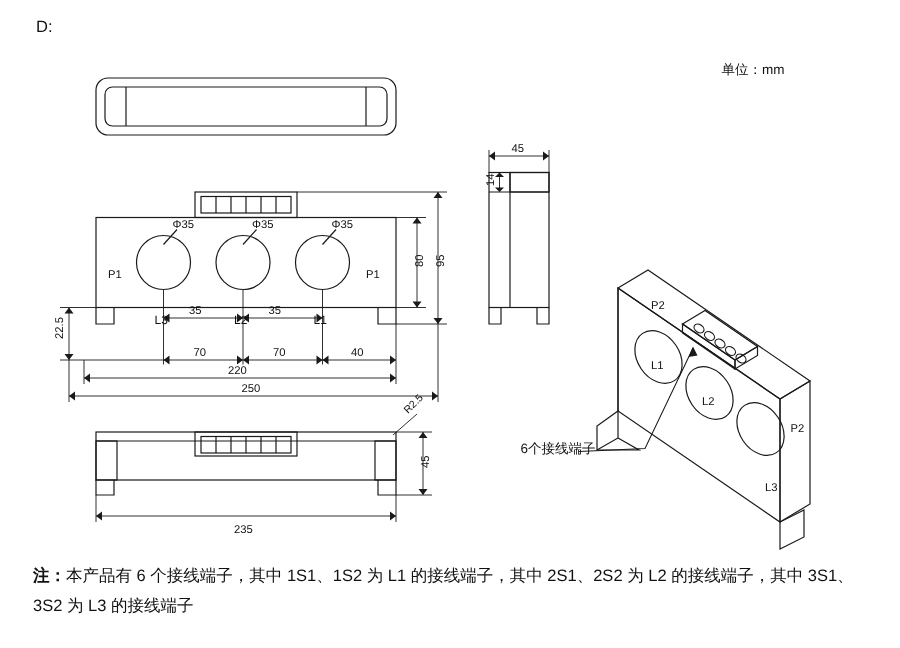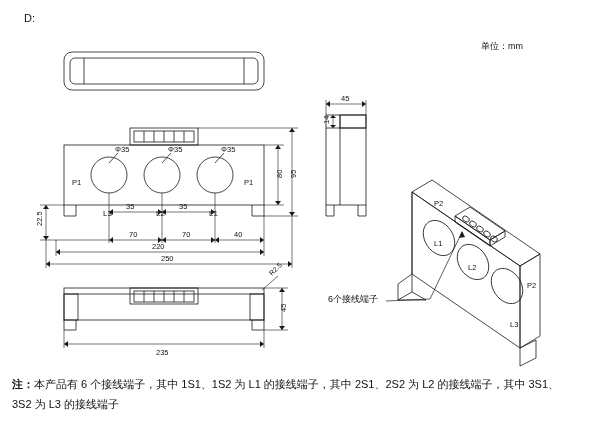--- a/index.html
+++ b/index.html
@@ -6,25 +6,25 @@
   body{
     width:600px;height:432px;
     background:#ffffff;
     font-family:"Liberation Sans","DejaVu Sans",sans-serif;
     color:#111;
     position:relative;
     overflow:hidden;
   }
   .page{position:absolute;left:0;top:0;width:600px;height:432px;}
   .lbl{position:absolute;font-size:9px;color:#111;white-space:nowrap;}
-  .lbl-cn{position:absolute;font-size:10px;color:#111;white-space:nowrap;}
+  .lbl-cn{position:absolute;font-size:10px;color:#111;white-space:nowrap;margin-left:19px;}
   #corner-label{left:24px;top:12px;font-size:11px;}
   #unit-label{left:481px;top:40px;font-size:9px;}
   .note{
-    position:absolute;left:12px;top:374px;width:560px;
+    position:absolute;left:22px;top:374px;width:560px;
     font-size:11px;line-height:20px;color:#111;
   }
   .note b{font-weight:bold;}
   svg{position:absolute;left:0;top:0;}
   text{font-family:"Liberation Sans","DejaVu Sans",sans-serif;}
 </style>
 </head>
 <body>
 
 <div class="page">

